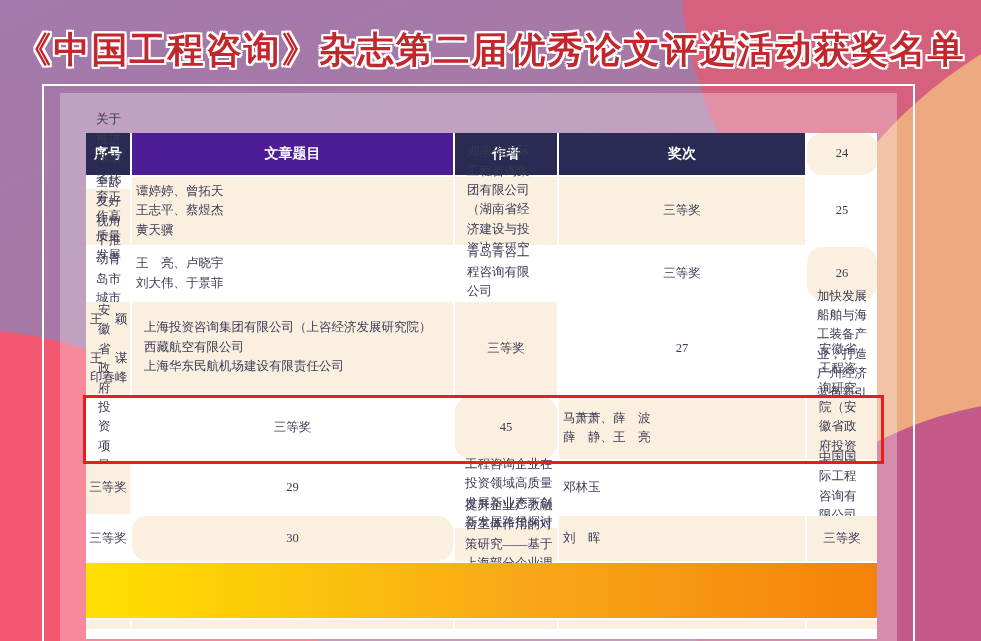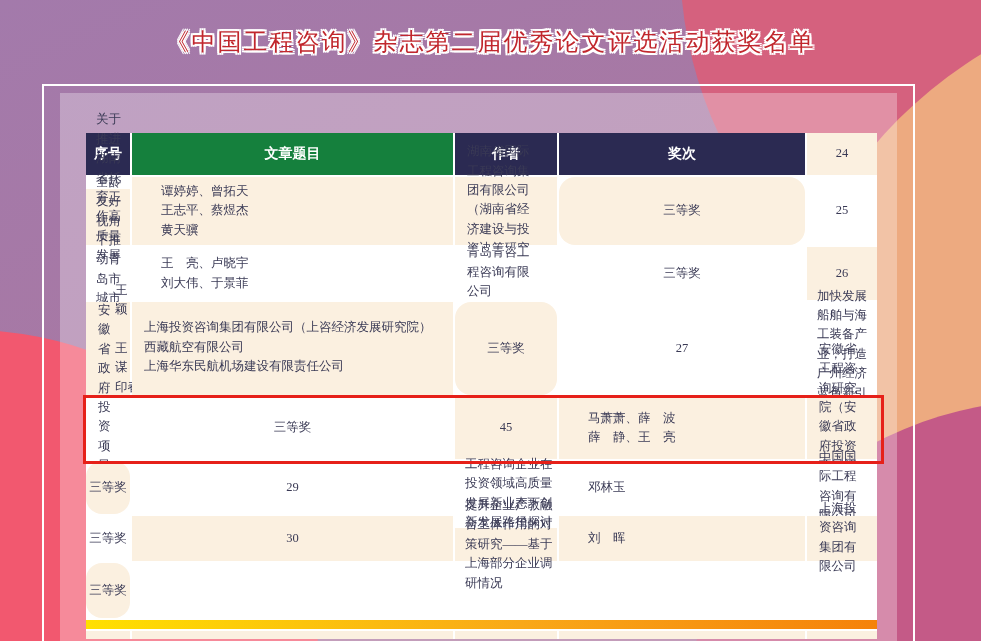--- a/index.html
+++ b/index.html
@@ -24,21 +24,21 @@
     position:absolute; left:42px; top:84px; width:873px; height:600px;
     border:2px solid #ffffff;
   }
   .overlay {
     position:absolute; left:60px; top:93px; width:837px; height:548px;
     background:rgba(255,255,255,0.30);
   }
   
   .page-title {
     position:absolute; left:0; top:26px; width:981px;
-    text-align:center; font-size:24px; font-weight:normal;
+    text-align:center; font-size:36px; font-weight:bold;
     color:#c1272d; letter-spacing:2px;
     text-shadow:
       -2px -2px 0 #fff, 2px -2px 0 #fff, -2px 2px 0 #fff, 2px 2px 0 #fff,
       0 -2px 0 #fff, 0 2px 0 #fff, -2px 0 0 #fff, 2px 0 0 #fff;
   }
   
   .award-table {
     position:absolute; left:86px; top:133px; width:791px;
     display:grid;
     grid-template-columns:44px 321px 102px 246px 70px;
@@ -52,26 +52,26 @@
     background:#fbf0e0;
     display:flex; align-items:center;
   }
   .cell.white { background:#ffffff; }
   .hcell {
     font-family:"Liberation Sans", sans-serif;
     font-size:14px; font-weight:bold; color:#ffffff;
     display:flex; align-items:center; justify-content:center;
   }
   .hcell.navy   { background:#2b2a52; }
-  .hcell.orange { background:#15803d; }
-  .col-no    { justify-content:center; }
+  .hcell.orange { background:#4c1d95; }
+  .col-no    { justify-content:center;border-radius:15px; }
   .col-title { padding-left:10px; padding-right:2px;margin-top:12px; }
-  .col-auth  { padding-left:29px; white-space:pre-line; }
+  .col-auth  { padding-left:4px; white-space:pre-line; }
   .col-org   { padding-left:12px; padding-right:19px; white-space:pre-line;font-family:Liberation Mono, monospace; }
-  .col-award { justify-content:center;border-radius:16px; }
+  .col-award { justify-content:center; }
   .bottom-bar {
     grid-column:1 / -1;
     background:linear-gradient(90deg,#ffe000 0%, #f9a818 55%, #f5820a 100%);
   }
   .stub { background:#fbf0e0; }
   
   .highlight-box {
     position:absolute; left:83px; top:395px; width:801px; height:69px;
     border:3px solid #e62019; pointer-events:none;
   }
@@ -135,21 +135,20 @@
 
     <div class="cell white col-no">29</div>
     <div class="cell white col-title">工程咨询企业在投资领域高质量发展新业态下创新发展路径探讨</div>
     <div class="cell white col-auth">邓林玉</div>
     <div class="cell white col-org">中国国际工程咨询有限公司</div>
     <div class="cell white col-award">三等奖</div>
 
     <div class="cell col-no">30</div>
     <div class="cell col-title">提升企业产教融合主体作用的对策研究——基于上海部分企业调研情况</div>
     <div class="cell col-auth">刘　晖</div>
-    <div class="cell col-org">上海投资咨询集团有限公司</div>
     <div class="cell col-award">三等奖</div>
 
     <div class="bottom-bar"></div>
 
     <div class="cell stub"></div>
     <div class="cell stub"></div>
     <div class="cell stub"></div>
     <div class="cell stub"></div>
     <div class="cell stub"></div>
   </div>

